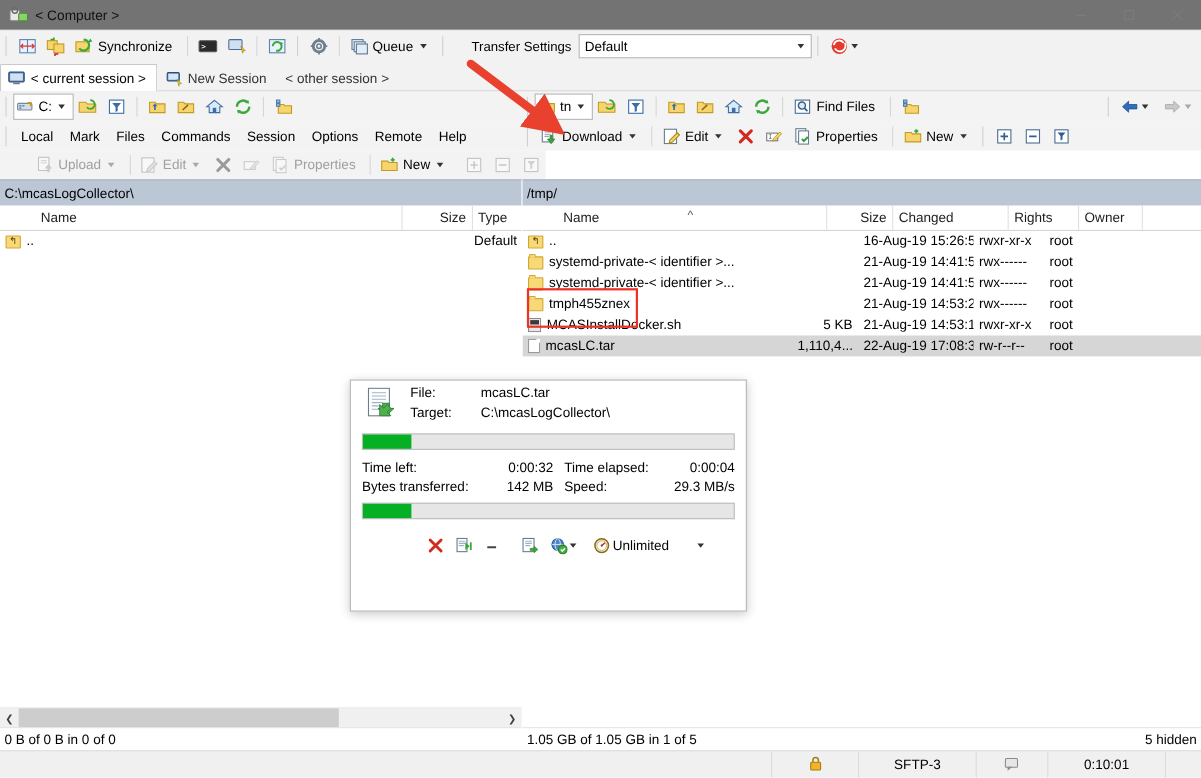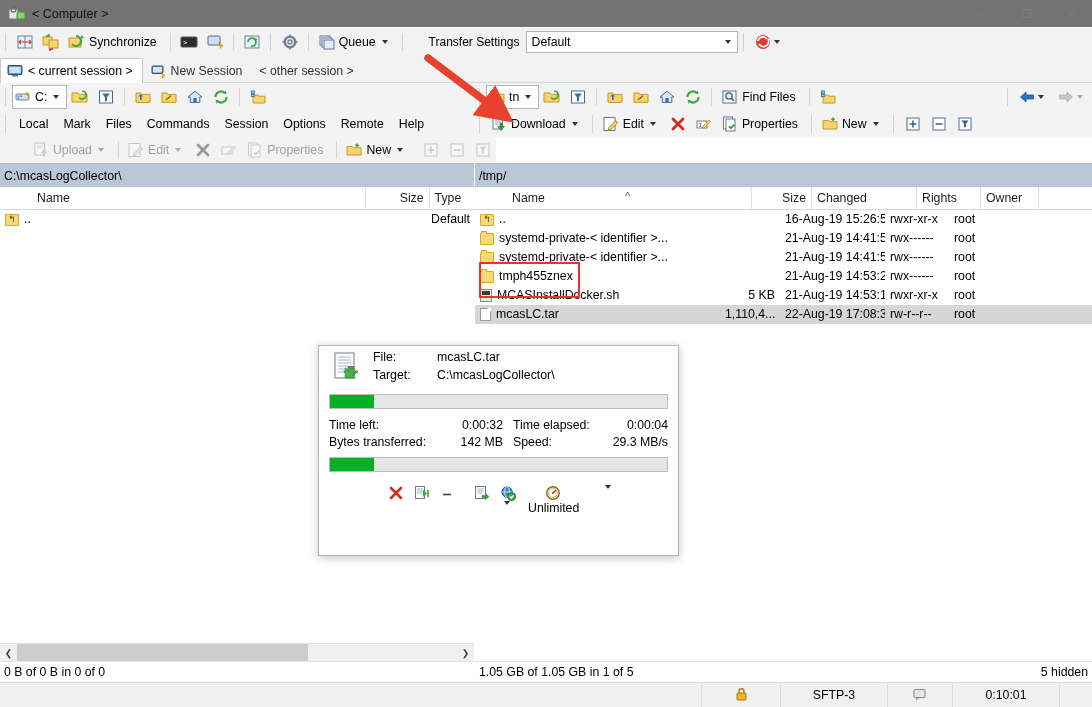--- a/index.html
+++ b/index.html
@@ -101,21 +101,21 @@
   .dlg-fileline{display:flex;align-items:flex-start;margin-top:4px;}
   .dlg-fileicon{width:30px;height:32px;margin:2px 10px 0 4px;position:relative;flex:0 0 auto;}
   .kv{display:grid;grid-template-columns:64px auto;row-gap:4px;font-size:12.3px;}
   .pbar{height:13px;border:1px solid #bcbcbc;background:#e6e6e6;margin:10px 0 0 0;position:relative;}
   .pbar .fill{height:100%;background:#06b025;}
   .stats{display:grid;grid-template-columns:110px 64px 106px auto;align-items:center;
          font-size:12.3px;margin-top:9px;row-gap:3px;}
   .stats .num{text-align:right;}
   .dlg-tools{display:flex;align-items:center;gap:0;margin-top:12px;padding-left:54px;}
   .dlg-tools .tbtn2{display:flex;align-items:center;height:22px;padding:0 4px;
-                    border:1px solid transparent;border-radius:2px;flex-direction:column;}
+                    border:1px solid transparent;border-radius:2px;}
 
   
   .annot{position:absolute;pointer-events:none;z-index:60;}
   .hlbox{position:absolute;border:2.5px solid #ee3124;z-index:50;pointer-events:none;}
 
   
   .folder{width:14px;height:12px;background:#f8d97a;border:1px solid #d4a72c;border-radius:1px;
           position:relative;box-sizing:border-box;}
   .folder:before{content:"";position:absolute;left:0;top:-3px;width:6px;height:3px;
           background:#f8d97a;border:1px solid #d4a72c;border-bottom:none;border-radius:1px 1px 0 0;box-sizing:border-box;}

